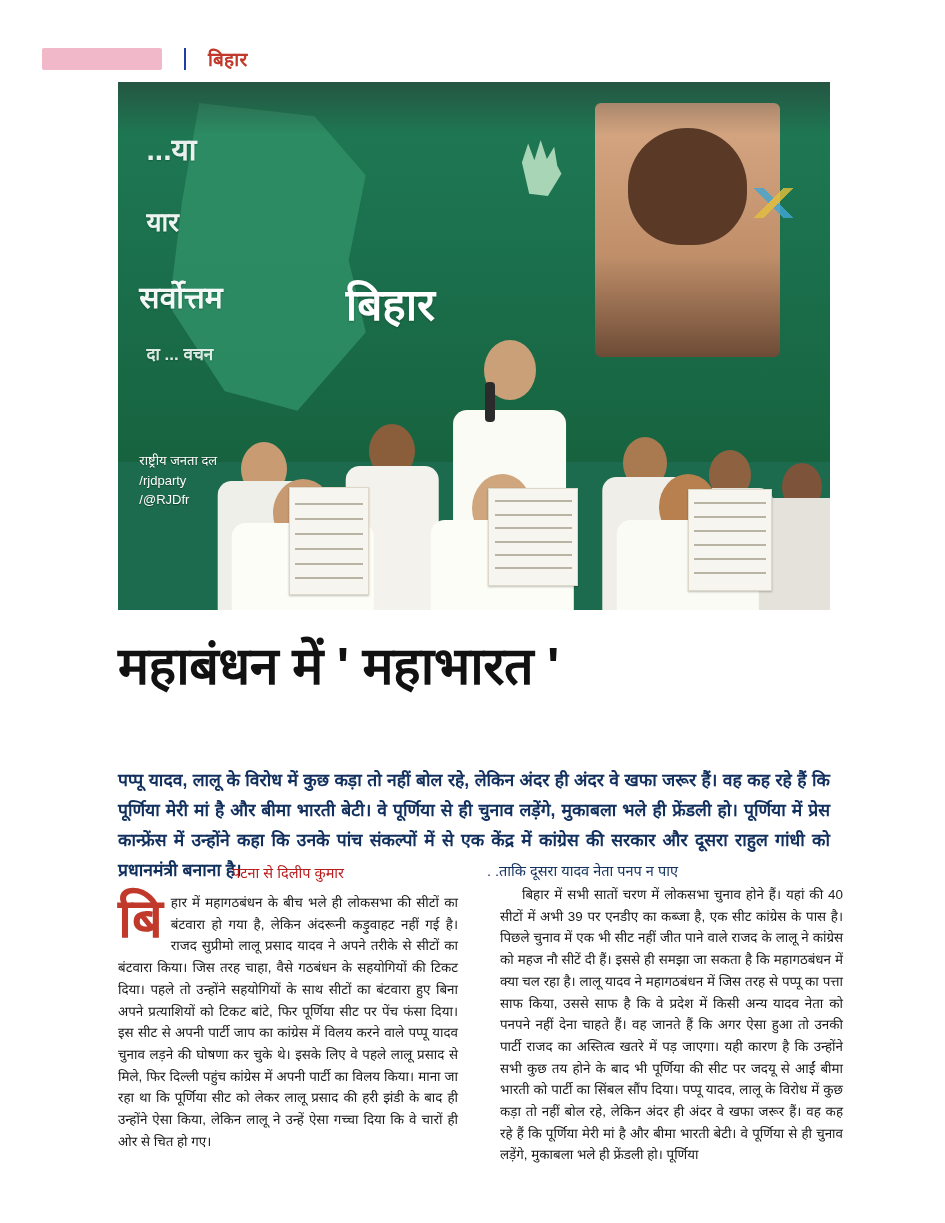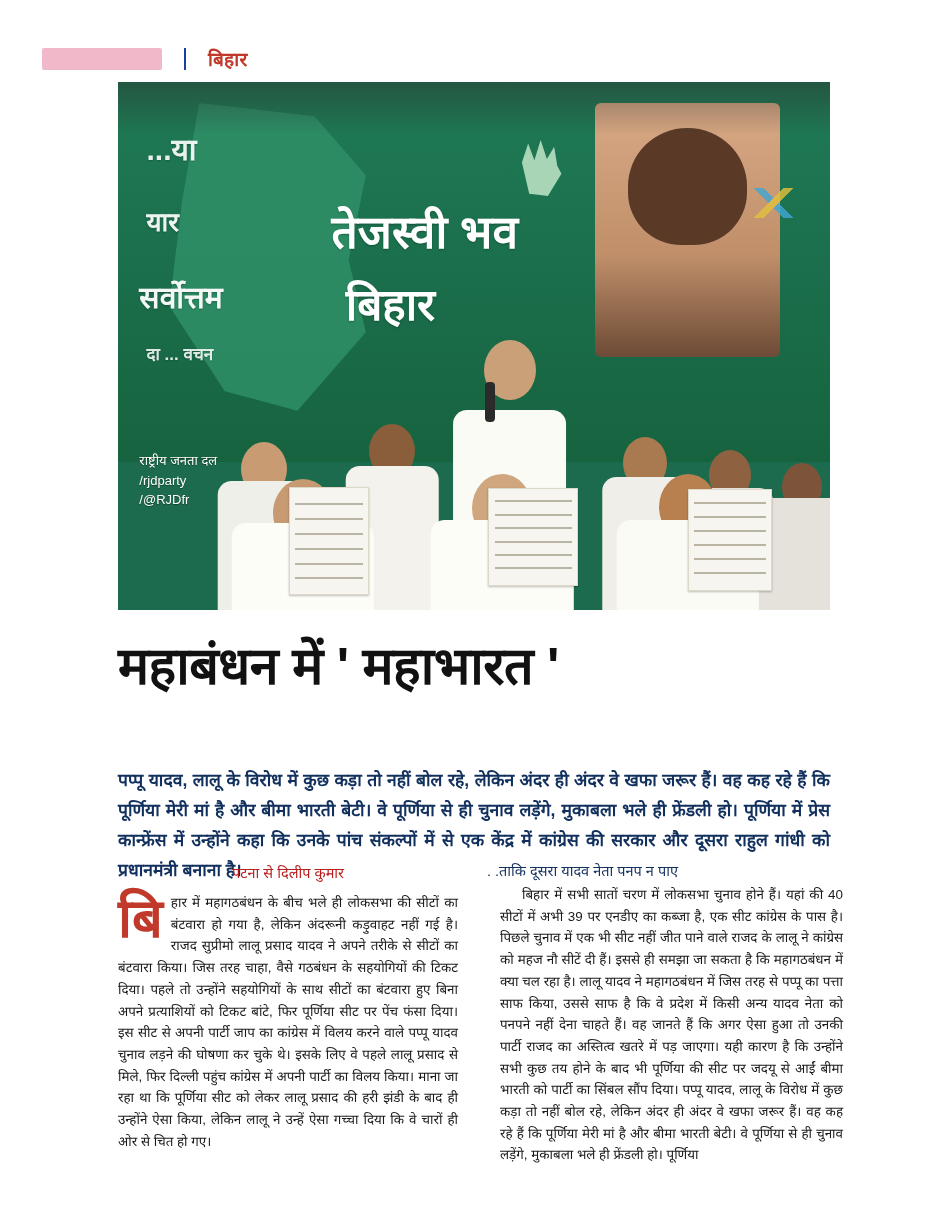--- a/index.html
+++ b/index.html
@@ -168,21 +168,20 @@
   <div class="photo">
     <div class="photo-inner">
       <div class="bg-green"></div>
       <div class="bg-map"></div>
       <div class="handprint"></div>
 
       <div class="banner-text bt1">...या</div>
       <div class="banner-text bt2">यार</div>
       <div class="banner-text bt3">सर्वोत्तम</div>
       <div class="banner-text bt4">दा ... वचन</div>
-      <div class="banner-text bt-main">तेजस्वी भव</div>
       <div class="banner-text bt-main2">बिहार</div>
       <div class="banner-text bt-right">द के</div>
 
       <div class="portrait"></div>
       <div class="flag-string"></div>
 
       <div class="logo-block">
         <div>राष्ट्रीय जनता दल</div>
         <div>/rjdparty</div>
         <div>/@RJDfr</div>

